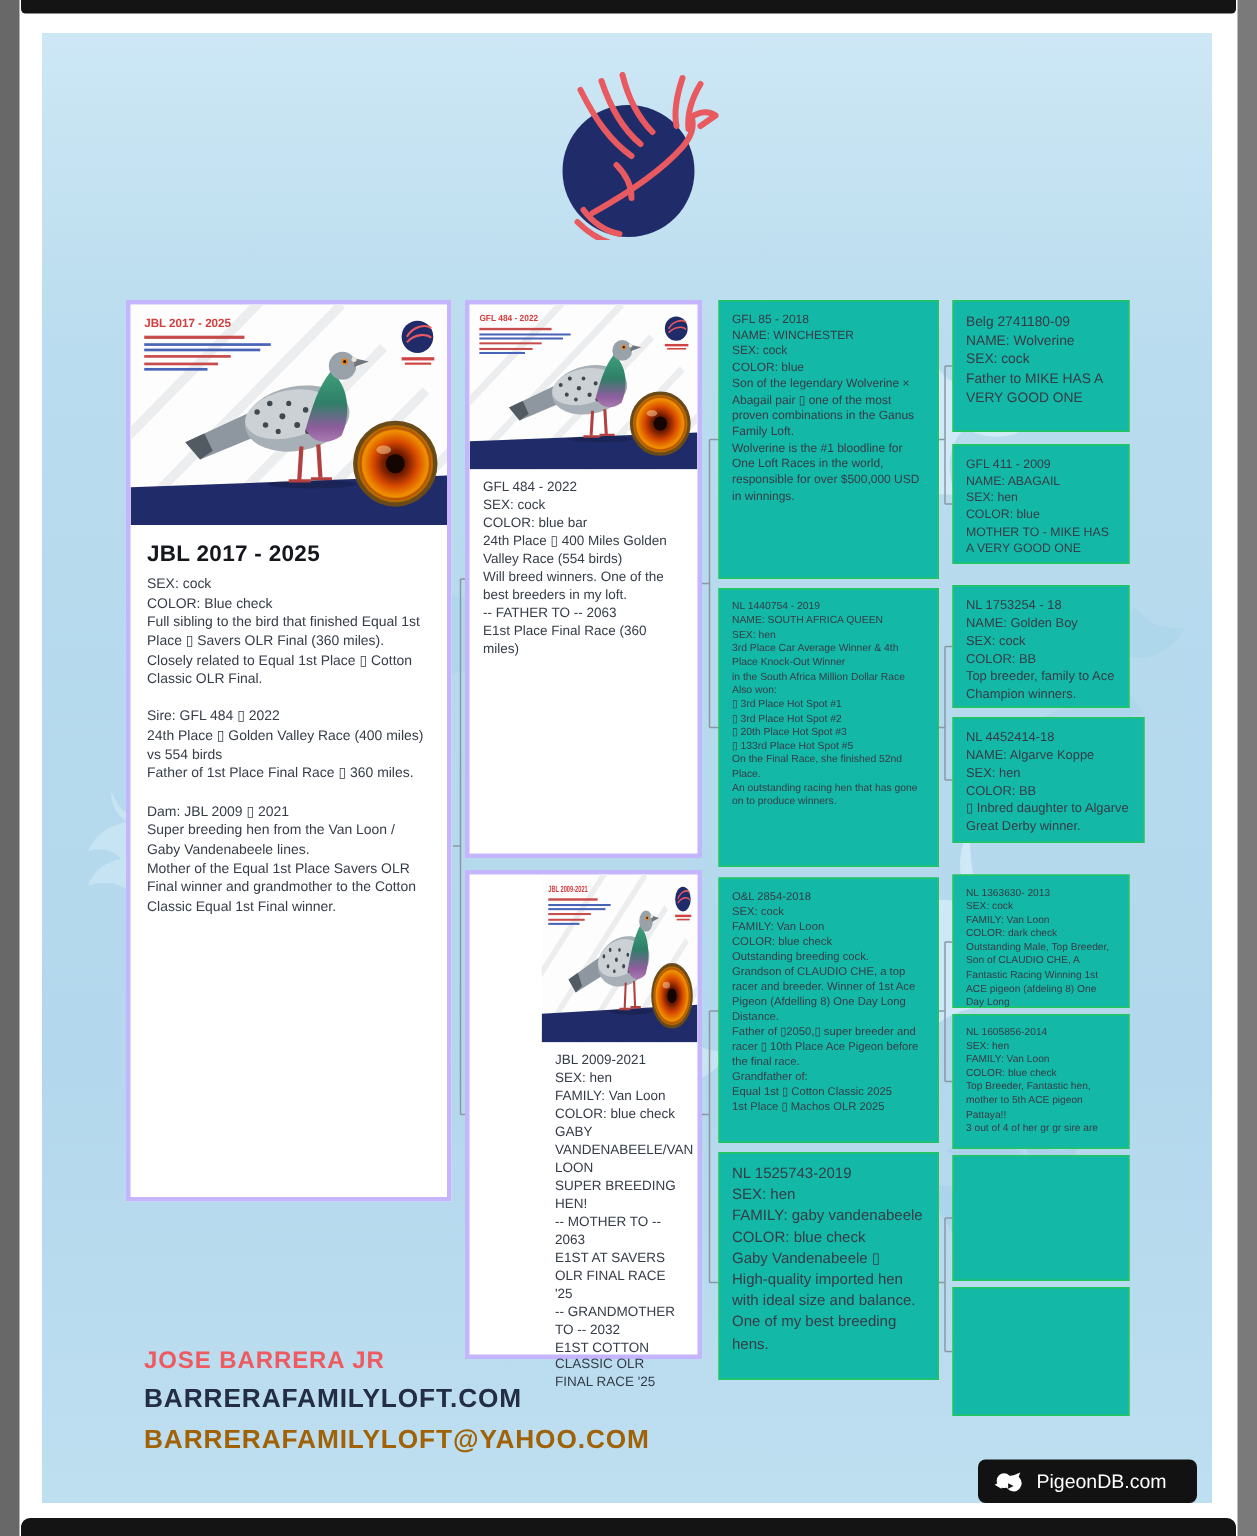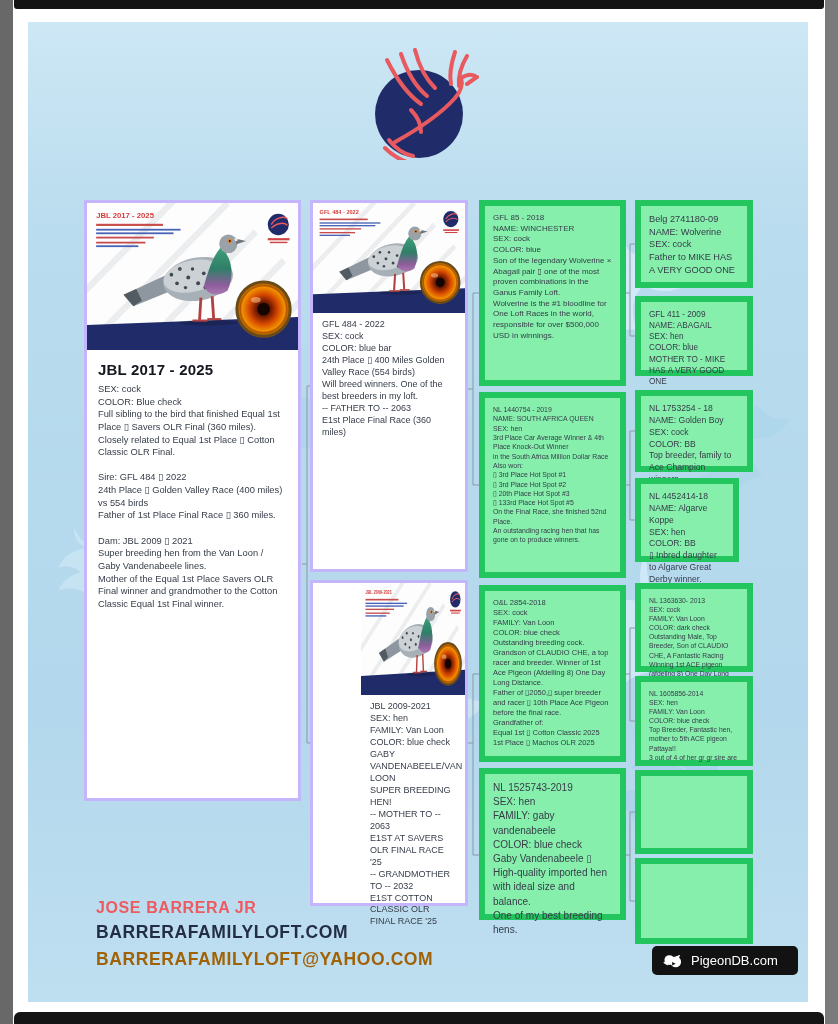--- a/index.html
+++ b/index.html
@@ -12,21 +12,21 @@
   .bar.top{top:0;border-radius:0 0 3px 3px;}
   .bar.bottom{bottom:0;height:12px;border-radius:6px 6px 0 0;}
   .content{position:absolute;left:28px;top:22px;width:780px;height:980px;z-index:1;
            background:linear-gradient(180deg,#cde7f5 0%,#b9dcee 22%,#b3d7ec 70%,#bedff0 100%);}
   .wm{position:absolute;z-index:2;pointer-events:none;}
   .logo{position:absolute;left:359px;top:48px;width:120px;height:112px;z-index:3;}
   .brand{position:absolute;left:0;top:158px;width:838px;text-align:center;z-index:3;
          color:#ee5a60;font-weight:bold;font-size:19px;letter-spacing:1.2px;}
   .card{position:absolute;box-sizing:border-box;z-index:4;}
   .white-card{background:#ffffff;border:3px solid #c4b5fd;}
-  .tint-card{background:#86efac;border:6px solid #22c55e;}
+  .tint-card{background:#14b8a6;border:1px solid #22c55e;}
   .photo{display:block;width:100%;}
   .photo-title{font-size:11px;font-weight:bold;fill:#d63c3c;}
   .subject-pad{padding:4px 11px 0 11px;}
   .subject-heading{font-size:15px;font-weight:bold;color:#14171d;margin:7px 0 5px 0;letter-spacing:0.2px;}
   .bodytext{white-space:pre-line;color:#353c48;}
   .t-subject{font-size:9.3px;line-height:1.36;}
   .t-col2{font-size:9px;line-height:1.33;padding:6px 9px 0 9px;}
   .gp1{font-size:8px;line-height:1.34;}
   .gp2{font-size:6.9px;line-height:1.35;}
   .gp3{font-size:7.5px;line-height:1.33;}
@@ -36,21 +36,21 @@
   .ggp-c{font-size:8.6px;line-height:1.38;}
   .ggp-sm{font-size:6.8px;line-height:1.34;}
   .tint-pad{padding:7px 8px;}
   .connectors{position:absolute;left:0;top:0;z-index:3;pointer-events:none;}
   .owner{position:absolute;left:96px;top:899px;z-index:5;color:#ee5a60;font-weight:bold;
          font-size:16px;letter-spacing:0.6px;}
   .site{position:absolute;left:96px;top:922px;z-index:5;color:#232d44;font-weight:bold;
         font-size:17.5px;letter-spacing:0.6px;}
   .email{position:absolute;left:96px;top:949px;z-index:5;color:#a16207;font-weight:bold;
          font-size:17.5px;letter-spacing:0.6px;}
-  .badge{position:absolute;left:652px;top:946px;width:146px;height:29px;z-index:6;
+  .badge{position:absolute;left:652px;top:973px;width:146px;height:29px;z-index:6;
          background:#121212;border-radius:5px;display:flex;align-items:center;gap:6px;padding:0 9px;box-sizing:border-box;}
   .badge-label{color:#ffffff;font-size:13px;}
   .hiddefs{position:absolute;width:0;height:0;overflow:hidden;}
 </style>
 </head>
 <body>
 
 <svg class="hiddefs" aria-hidden="true">
   <defs>
     <linearGradient id="neckG" x1="0" y1="0" x2="0" y2="1">
@@ -297,21 +297,21 @@
 COLOR: blue
 MOTHER TO - MIKE HAS A VERY GOOD ONE</div>
   </div>
   <div class="card tint-card tint-pad" style="left:635px;top:390px;width:118px;height:82px;">
     <div class="bodytext ggp-c">NL 1753254 - 18
 NAME: Golden Boy
 SEX: cock
 COLOR: BB
 Top breeder, family to Ace Champion winners.</div>
   </div>
-  <div class="card tint-card tint-pad" style="left:635px;top:478px;width:104px;height:84px;">
+  <div class="card tint-card tint-pad" style="left:635px;top:478px;width:128px;height:84px;">
     <div class="bodytext ggp-c">NL 4452414-18
 NAME: Algarve Koppe
 SEX: hen
 COLOR: BB
 ▯ Inbred daughter to Algarve Great Derby winner.</div>
   </div>
   <div class="card tint-card tint-pad" style="left:635px;top:583px;width:118px;height:89px;">
     <div class="bodytext ggp-sm">NL 1363630- 2013
 SEX: cock
 FAMILY: Van Loon

